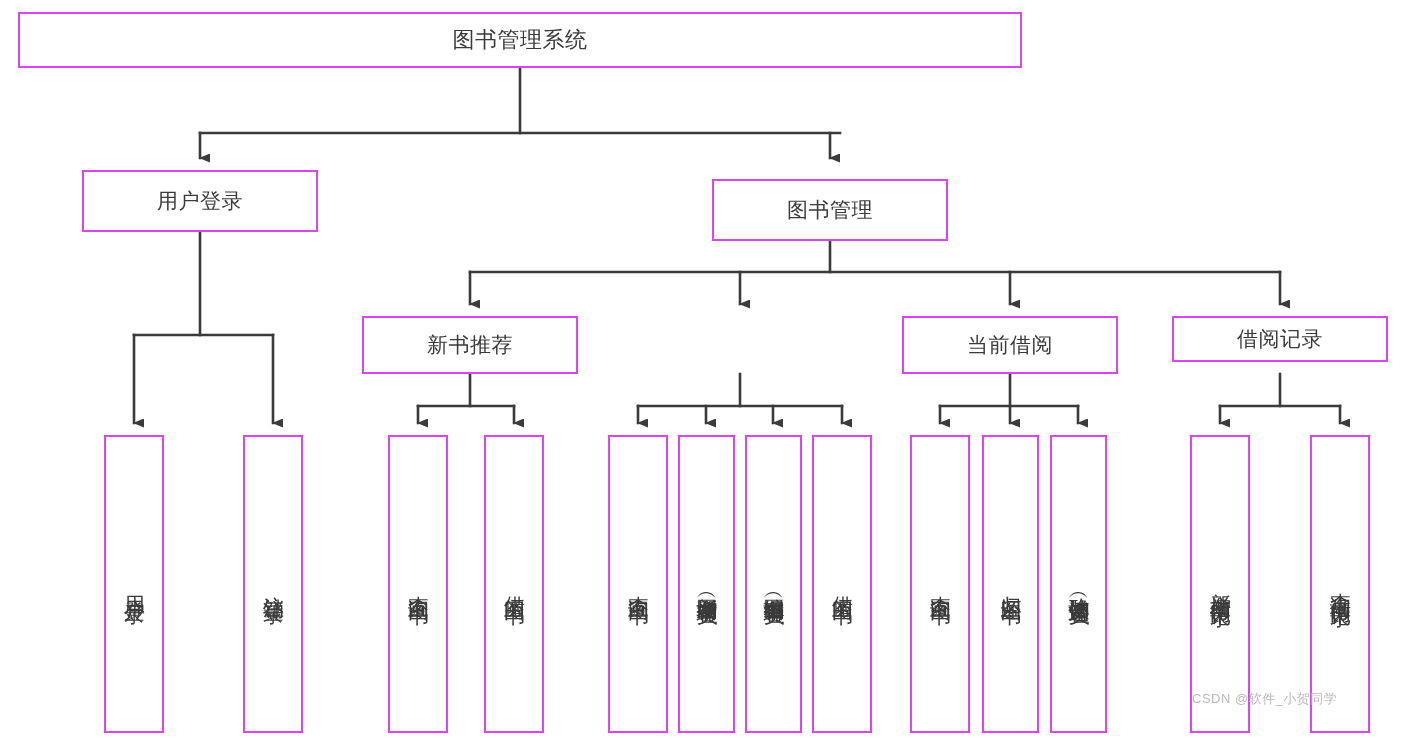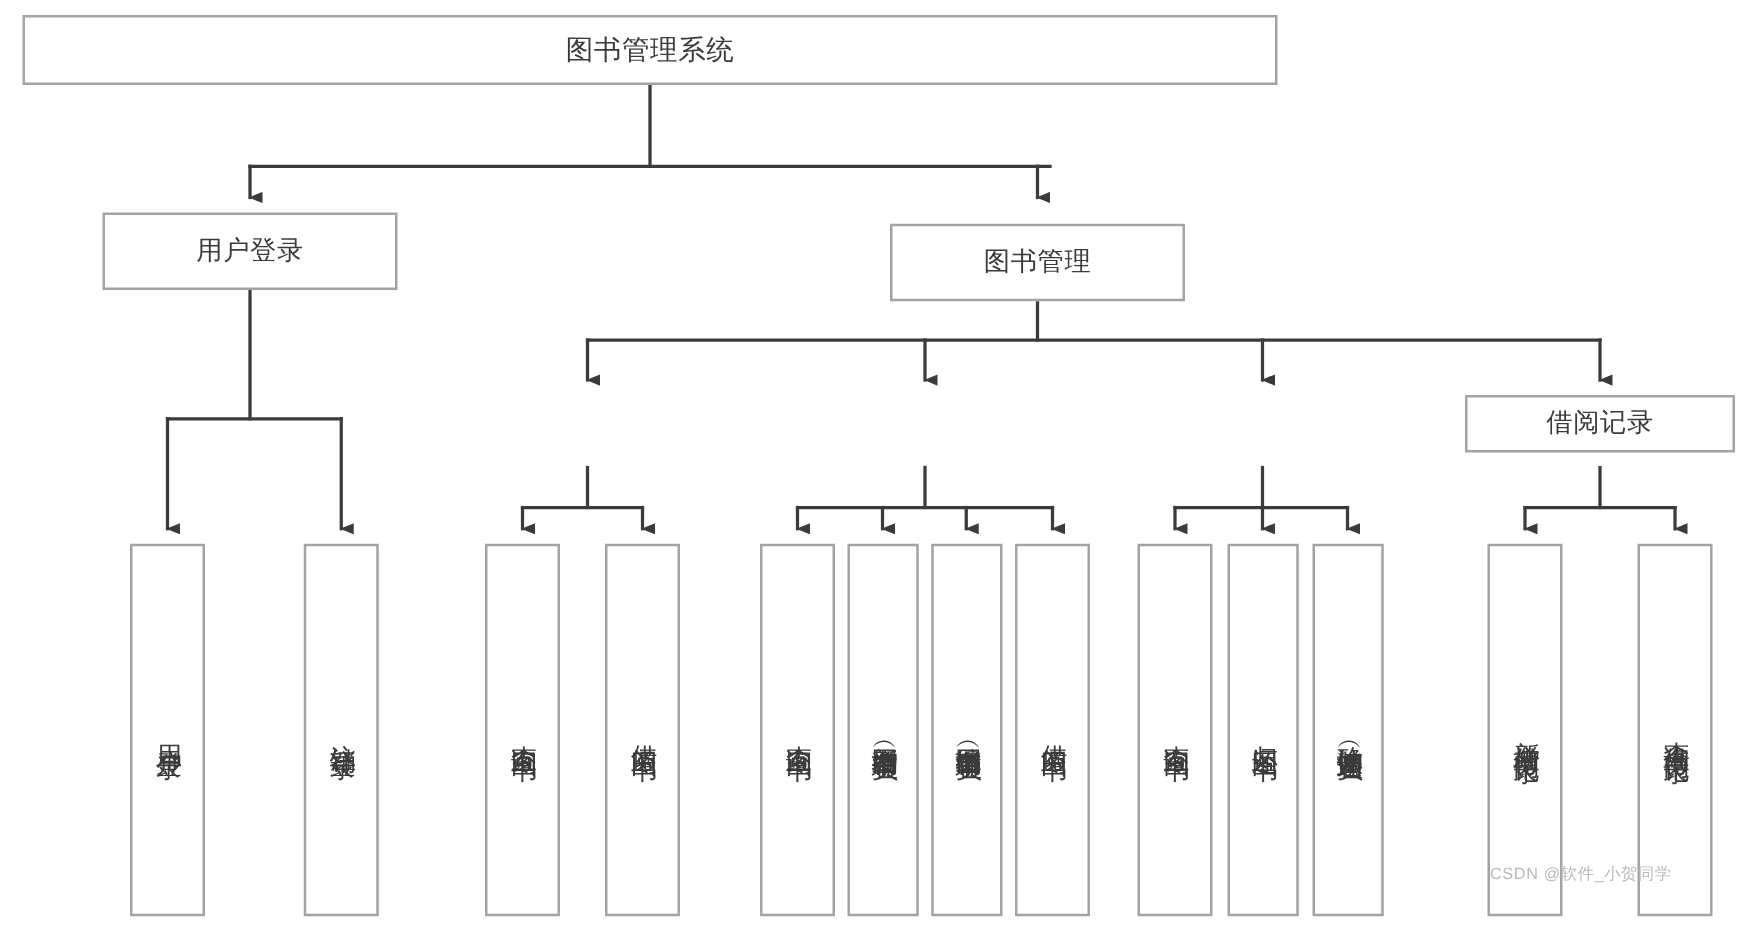--- a/index.html
+++ b/index.html
@@ -23,21 +23,21 @@
     left: 0;
     top: 0;
     width: 1405px;
     height: 747px;
     pointer-events: none;
   }
   .node {
     position: absolute;
     box-sizing: border-box;
     background: #ffffff;
-    border: 2px solid #a3a3a3;
+    border: 2px solid #d946ef;
     display: flex;
     align-items: center;
     justify-content: center;
     color: #3a3a3a;
   }
   .node-label {
     display: block;
     text-align: center;
     letter-spacing: 0.5px;
   }
@@ -137,20 +137,26 @@
     <span class="node-label">图书管理系统</span>
   </div>
 
   <div class="node horiz" style="left:82px; top:170px; width:236px; height:62px;">
     <span class="node-label">用户登录</span>
   </div>
   <div class="node horiz" style="left:712px; top:179px; width:236px; height:62px;">
     <span class="node-label">图书管理</span>
   </div>
 
+  <div class="node horiz" style="left:362px; top:316px; width:216px; height:58px;">
+    <span class="node-label">新书推荐</span>
+  </div>
+  <div class="node horiz" style="left:902px; top:316px; width:216px; height:58px;">
+    <span class="node-label">当前借阅</span>
+  </div>
   <div class="node horiz" style="left:1172px; top:316px; width:216px; height:46px;">
     <span class="node-label">借阅记录</span>
   </div>
 
   <div class="node vert" style="left:104px; top:435px; width:60px; height:298px;">
     <span class="node-label">用户登录</span>
   </div>
   <div class="node vert" style="left:243px; top:435px; width:60px; height:298px;">
     <span class="node-label">注销登录</span>
   </div>

